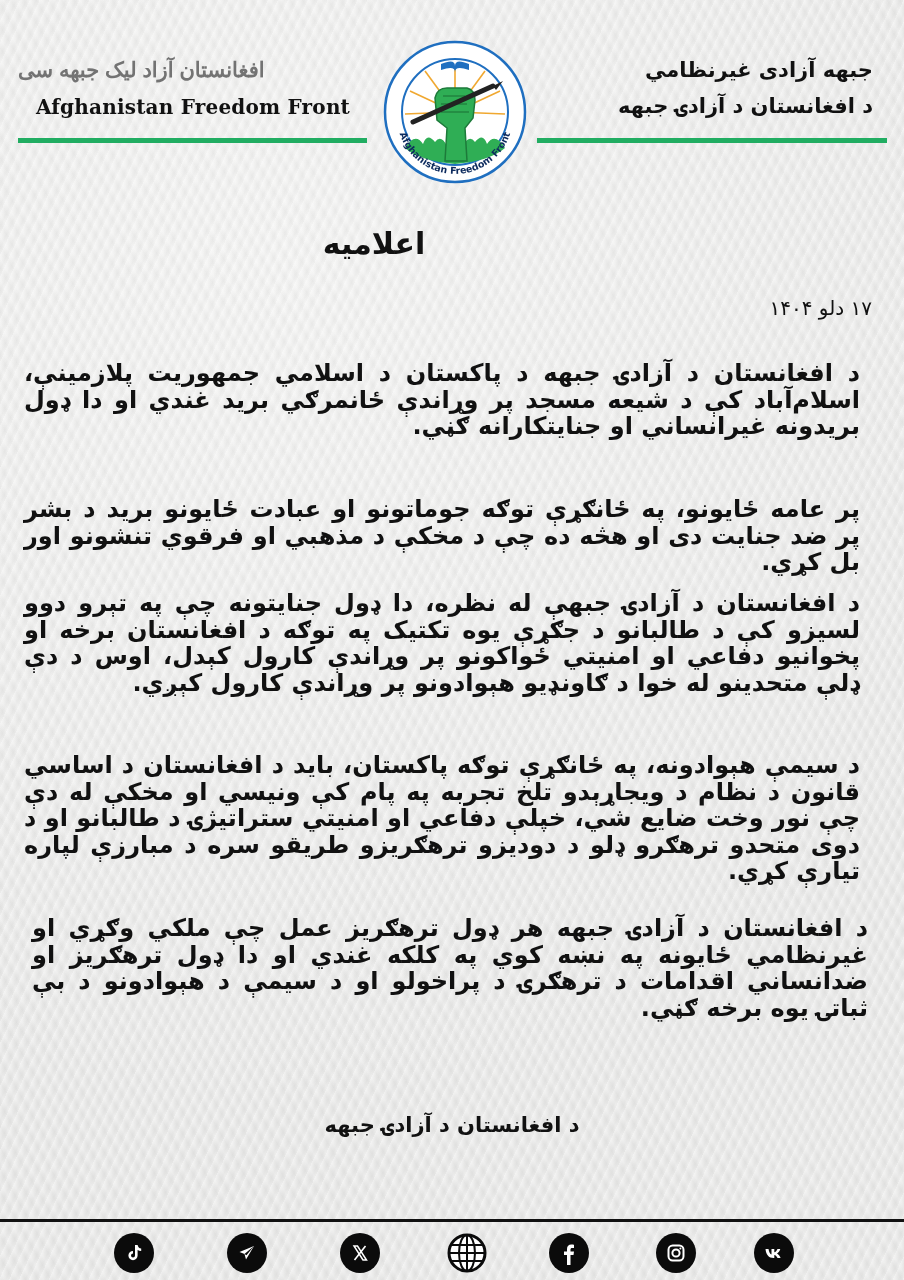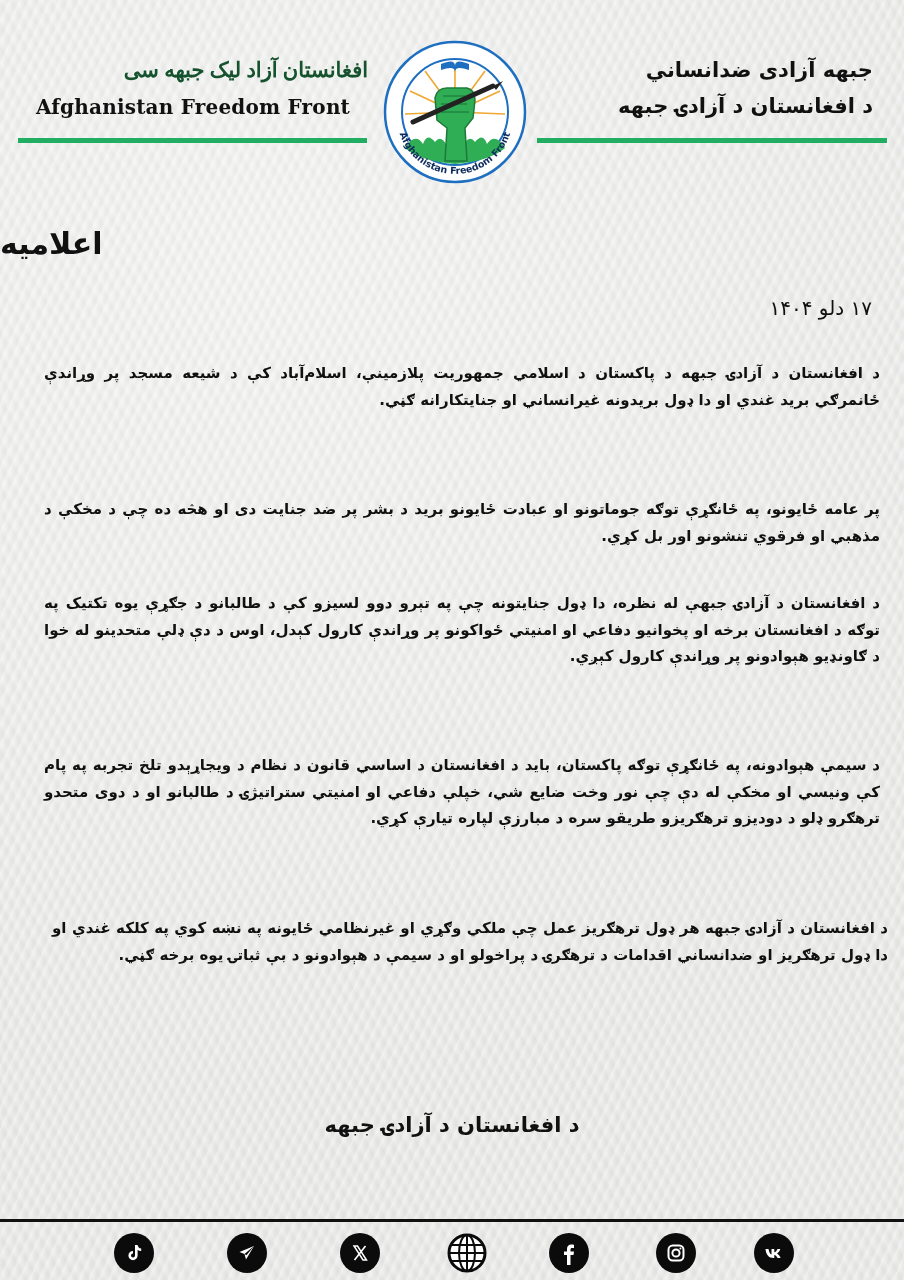--- a/index.html
+++ b/index.html
@@ -9,40 +9,40 @@
     background-image:
       repeating-linear-gradient(115deg, rgba(255,255,255,0.35) 0px, rgba(255,255,255,0) 3px, rgba(0,0,0,0.025) 6px, rgba(255,255,255,0) 9px),
       repeating-linear-gradient(60deg, rgba(0,0,0,0.02) 0px, rgba(255,255,255,0.25) 5px, rgba(0,0,0,0.015) 11px),
       radial-gradient(circle at 30% 20%, #f3f3f2 0%, #e9e9e8 70%);
     font-family: "DejaVu Sans", sans-serif;
     color: #111;
   }
   .abs { position: absolute; }
 
   
-  .hdr-left-fa { left: 18px; width: 350px; top: 58px; text-align: right; direction: rtl;
-    font-family: Liberation Serif, serif; font-weight: bold; font-size: 21px; color: #14532d; }
+  .hdr-left-fa { left: 18px; width: 350px; top: 58px; text-align: left; direction: rtl;
+    font-family: Liberation Sans, sans-serif; font-weight: bold; font-size: 21px; color: #737373; }
   .hdr-left-en { left: 18px; width: 350px; top: 95px; text-align: center;
     font-family: "DejaVu Serif", serif; font-weight: bold; font-size: 20px; color: #111; letter-spacing: 0.2px; }
   .hdr-right-1 { left: 537px; width: 336px; top: 58px; text-align: right; direction: rtl;
     font-family: "DejaVu Sans", sans-serif; font-weight: bold; font-size: 21px; letter-spacing: 2px; color: #111; }
   .hdr-right-2 { left: 537px; width: 336px; top: 94px; text-align: right; direction: rtl;
     font-family: "DejaVu Sans", sans-serif; font-weight: bold; font-size: 21px; letter-spacing: 2px; color: #111; }
   .green-line { height: 5px; background: #21ad62; top: 138px; }
   .gl-left { left: 18px; width: 349px; }
   .gl-right { left: 537px; width: 350px; }
 
   .logo { left: 375px; top: 36px; width: 160px; height: 150px; }
 
   
-  .title { left: 0; width: 724px; top: 226px; text-align: left; direction: rtl;
+  .title { left: 12px; width: 724px; top: 226px; text-align: center; direction: rtl;
     font-family: "DejaVu Sans", sans-serif; font-weight: bold; font-size: 30px; }
   .date { right: 32px; top: 296px; direction: rtl; font-weight: normal; font-size: 20px; }
-  .para { left: 44px; width: 836px; direction: rtl; text-align: justify; text-align-last: right;
-    font-family: "DejaVu Sans", sans-serif; font-weight: bold; font-size: 15px; line-height: 26.5px; color: #111; }
+  .para { left: 24px; width: 836px; direction: rtl; text-align: justify; text-align-last: right;
+    font-family: "DejaVu Sans", sans-serif; font-weight: bold; font-size: 24px; line-height: 26.5px; color: #111; }
   .p1 { top: 360px; }
   .p2 { top: 496px; }
   .p3 { top: 590px; }
   .p4 { top: 752px; }
   .p5 { top: 915px; margin-left: 8px; }
   .signature { left: 0; width: 904px; top: 1113px; text-align: center; direction: rtl;
     font-weight: bold; font-size: 21px; }
 
   
   .footer-line { left: 0; width: 904px; top: 1219px; height: 3px; background: #111; }
@@ -51,21 +51,21 @@
   .social svg { width: 24px; height: 24px; }
   .social.globe { background: transparent; }
 </style>
 </head>
 <body>
 
 <div class="abs hdr-left-fa">افغانستان آزاد لیک جبهه سی</div>
 <div class="abs hdr-left-en">Afghanistan Freedom Front</div>
 <div class="abs green-line gl-left"></div>
 
-<div class="abs hdr-right-1">جبهه آزادی ضدانساني</div>
+<div class="abs hdr-right-1">جبهه آزادی غیرنظامي</div>
 <div class="abs hdr-right-2">د افغانستان د آزادۍ جبهه</div>
 <div class="abs green-line gl-right"></div>
 
 <div class="abs logo">
   <svg viewBox="0 0 160 150" width="160" height="150">
     <defs>
       <path id="ringBottom" d="M 22 80 A 58 58 0 0 0 138 80"></path>
     </defs>
 
     <circle cx="80" cy="76" r="70" fill="#ffffff" stroke="#1f6fc0" stroke-width="2.5"></circle>

